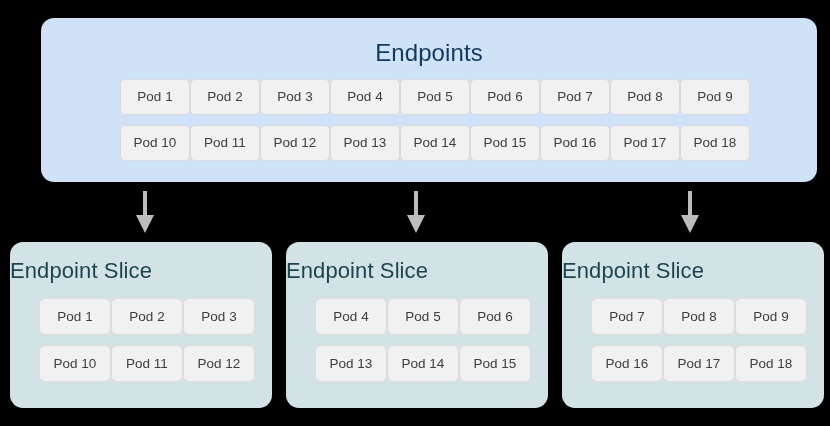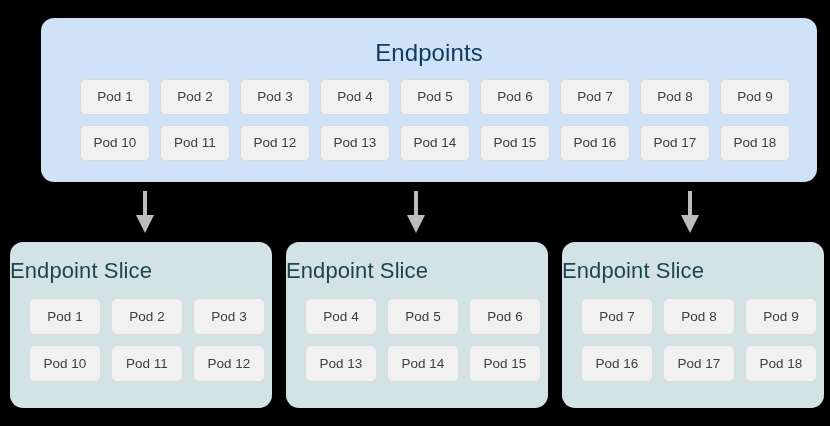--- a/index.html
+++ b/index.html
@@ -48,21 +48,20 @@
     top: 61px;
     width: 100%;
     display: flex;
     flex-direction: column;
     gap: 10px;
     align-items: center;
   }
 
   .pod-row {
     display: flex;
-    gap: 10px;
     justify-content: center;
     padding-left: 12px;
   }
 
   .pod-chip {
     width: 70px;
     height: 36px;
     background: #f1f1f1;
     border: 1px solid #dadada;
     border-radius: 5px;

